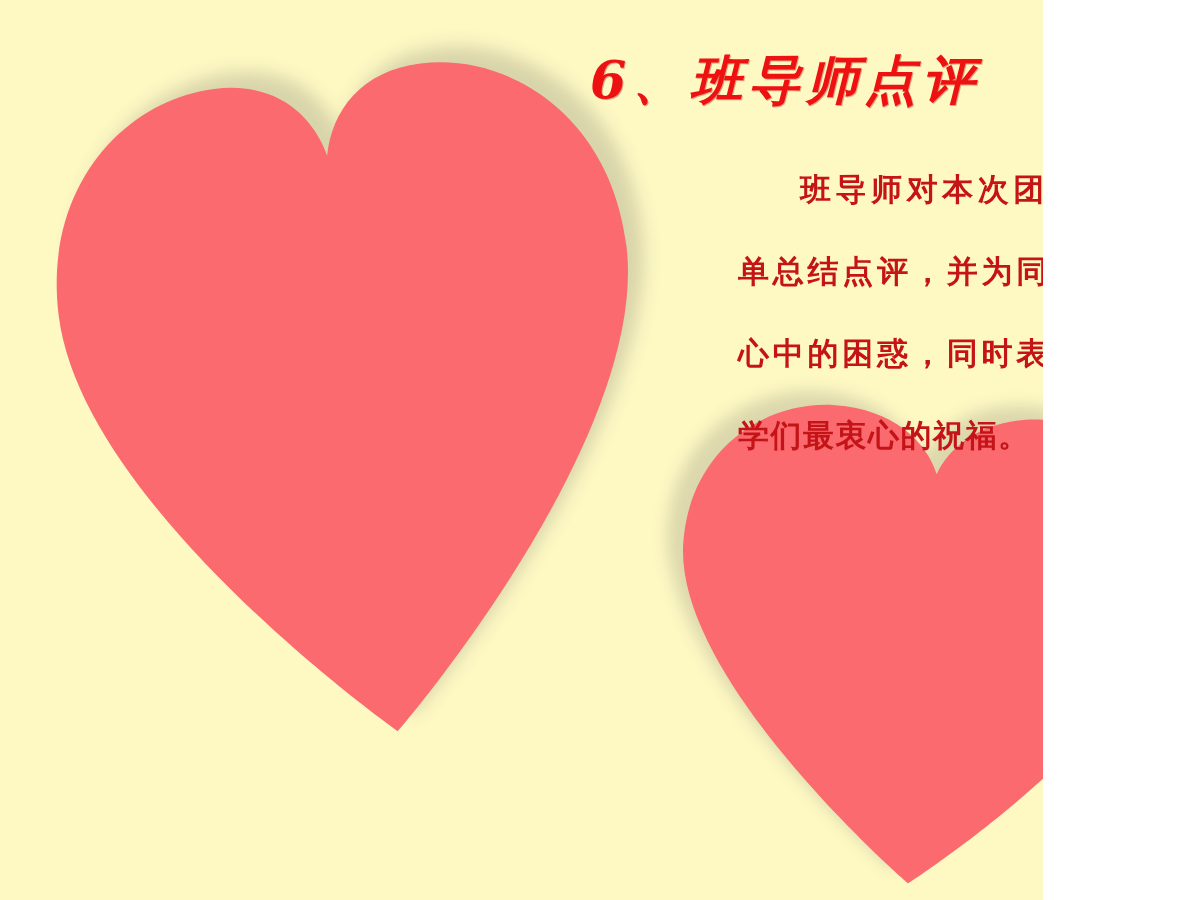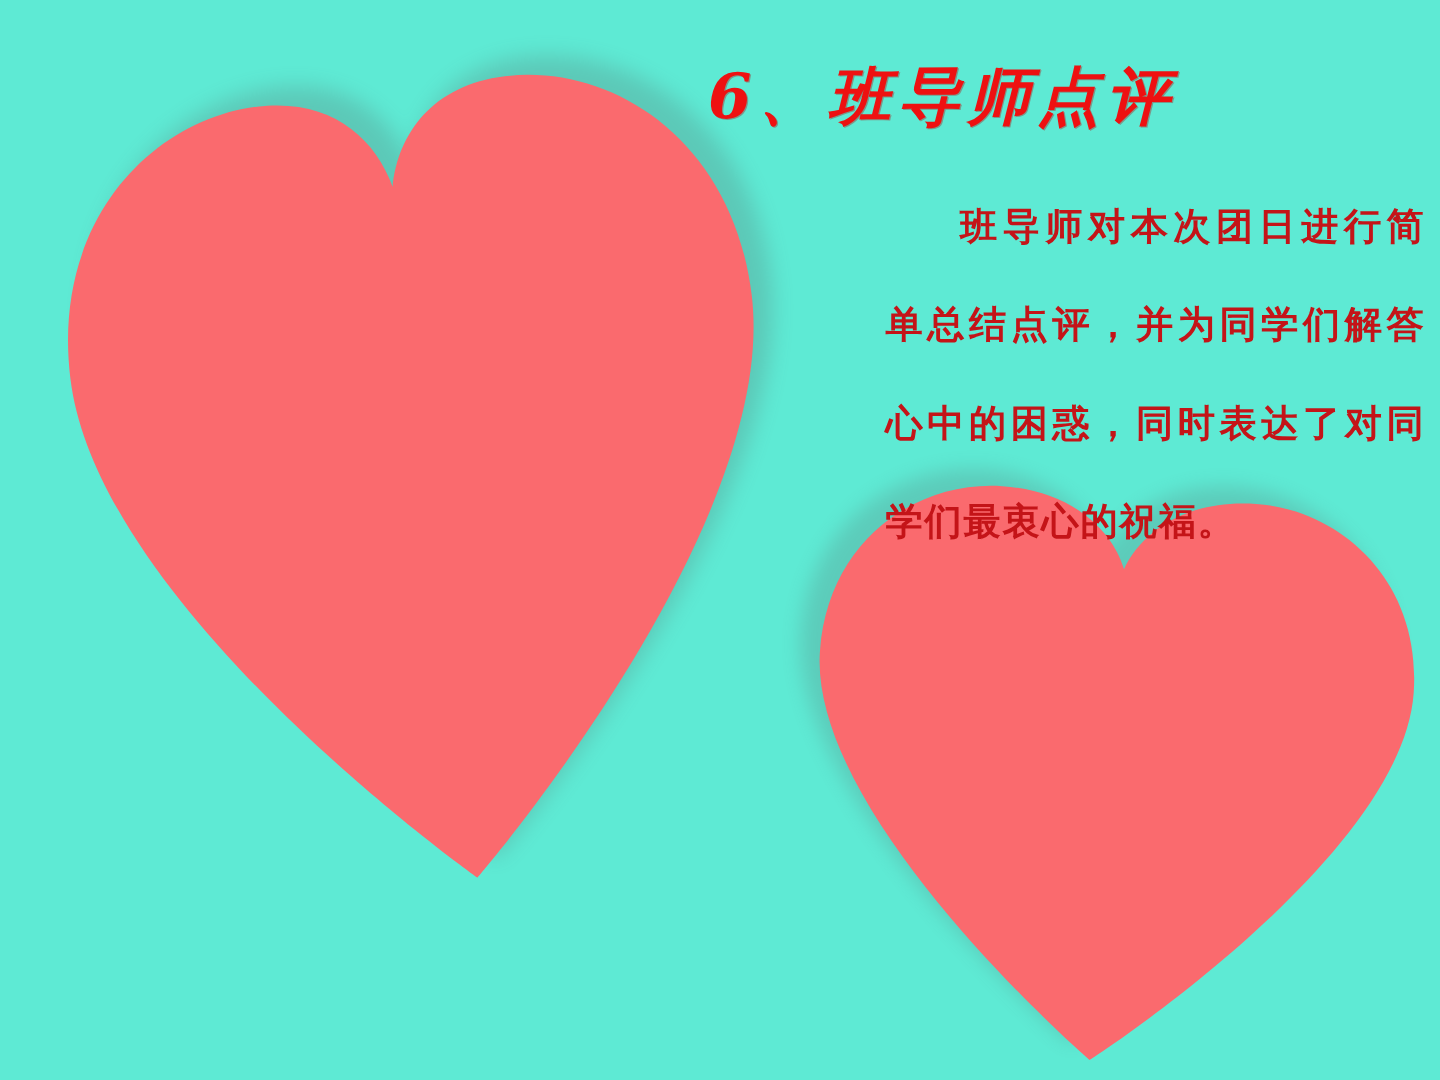--- a/index.html
+++ b/index.html
@@ -10,23 +10,23 @@
     width: 1200px;
     height: 900px;
     background: #ffffff;
     font-family: "Liberation Serif", "DejaVu Serif", serif;
     overflow: hidden;
     position: relative;
   }
   .slide {
     position: absolute;
     inset: 0;
-    width: 1200px;
+    width: 1043px;
     height: 900px;
-    background: #5eead4;
+    background: #fef9c3;
     overflow: hidden;
   }
 
   
   .heart-frame {
     position: absolute;
   }
   .heart-shadow,
   .heart-coral,
   .heart-photo {

